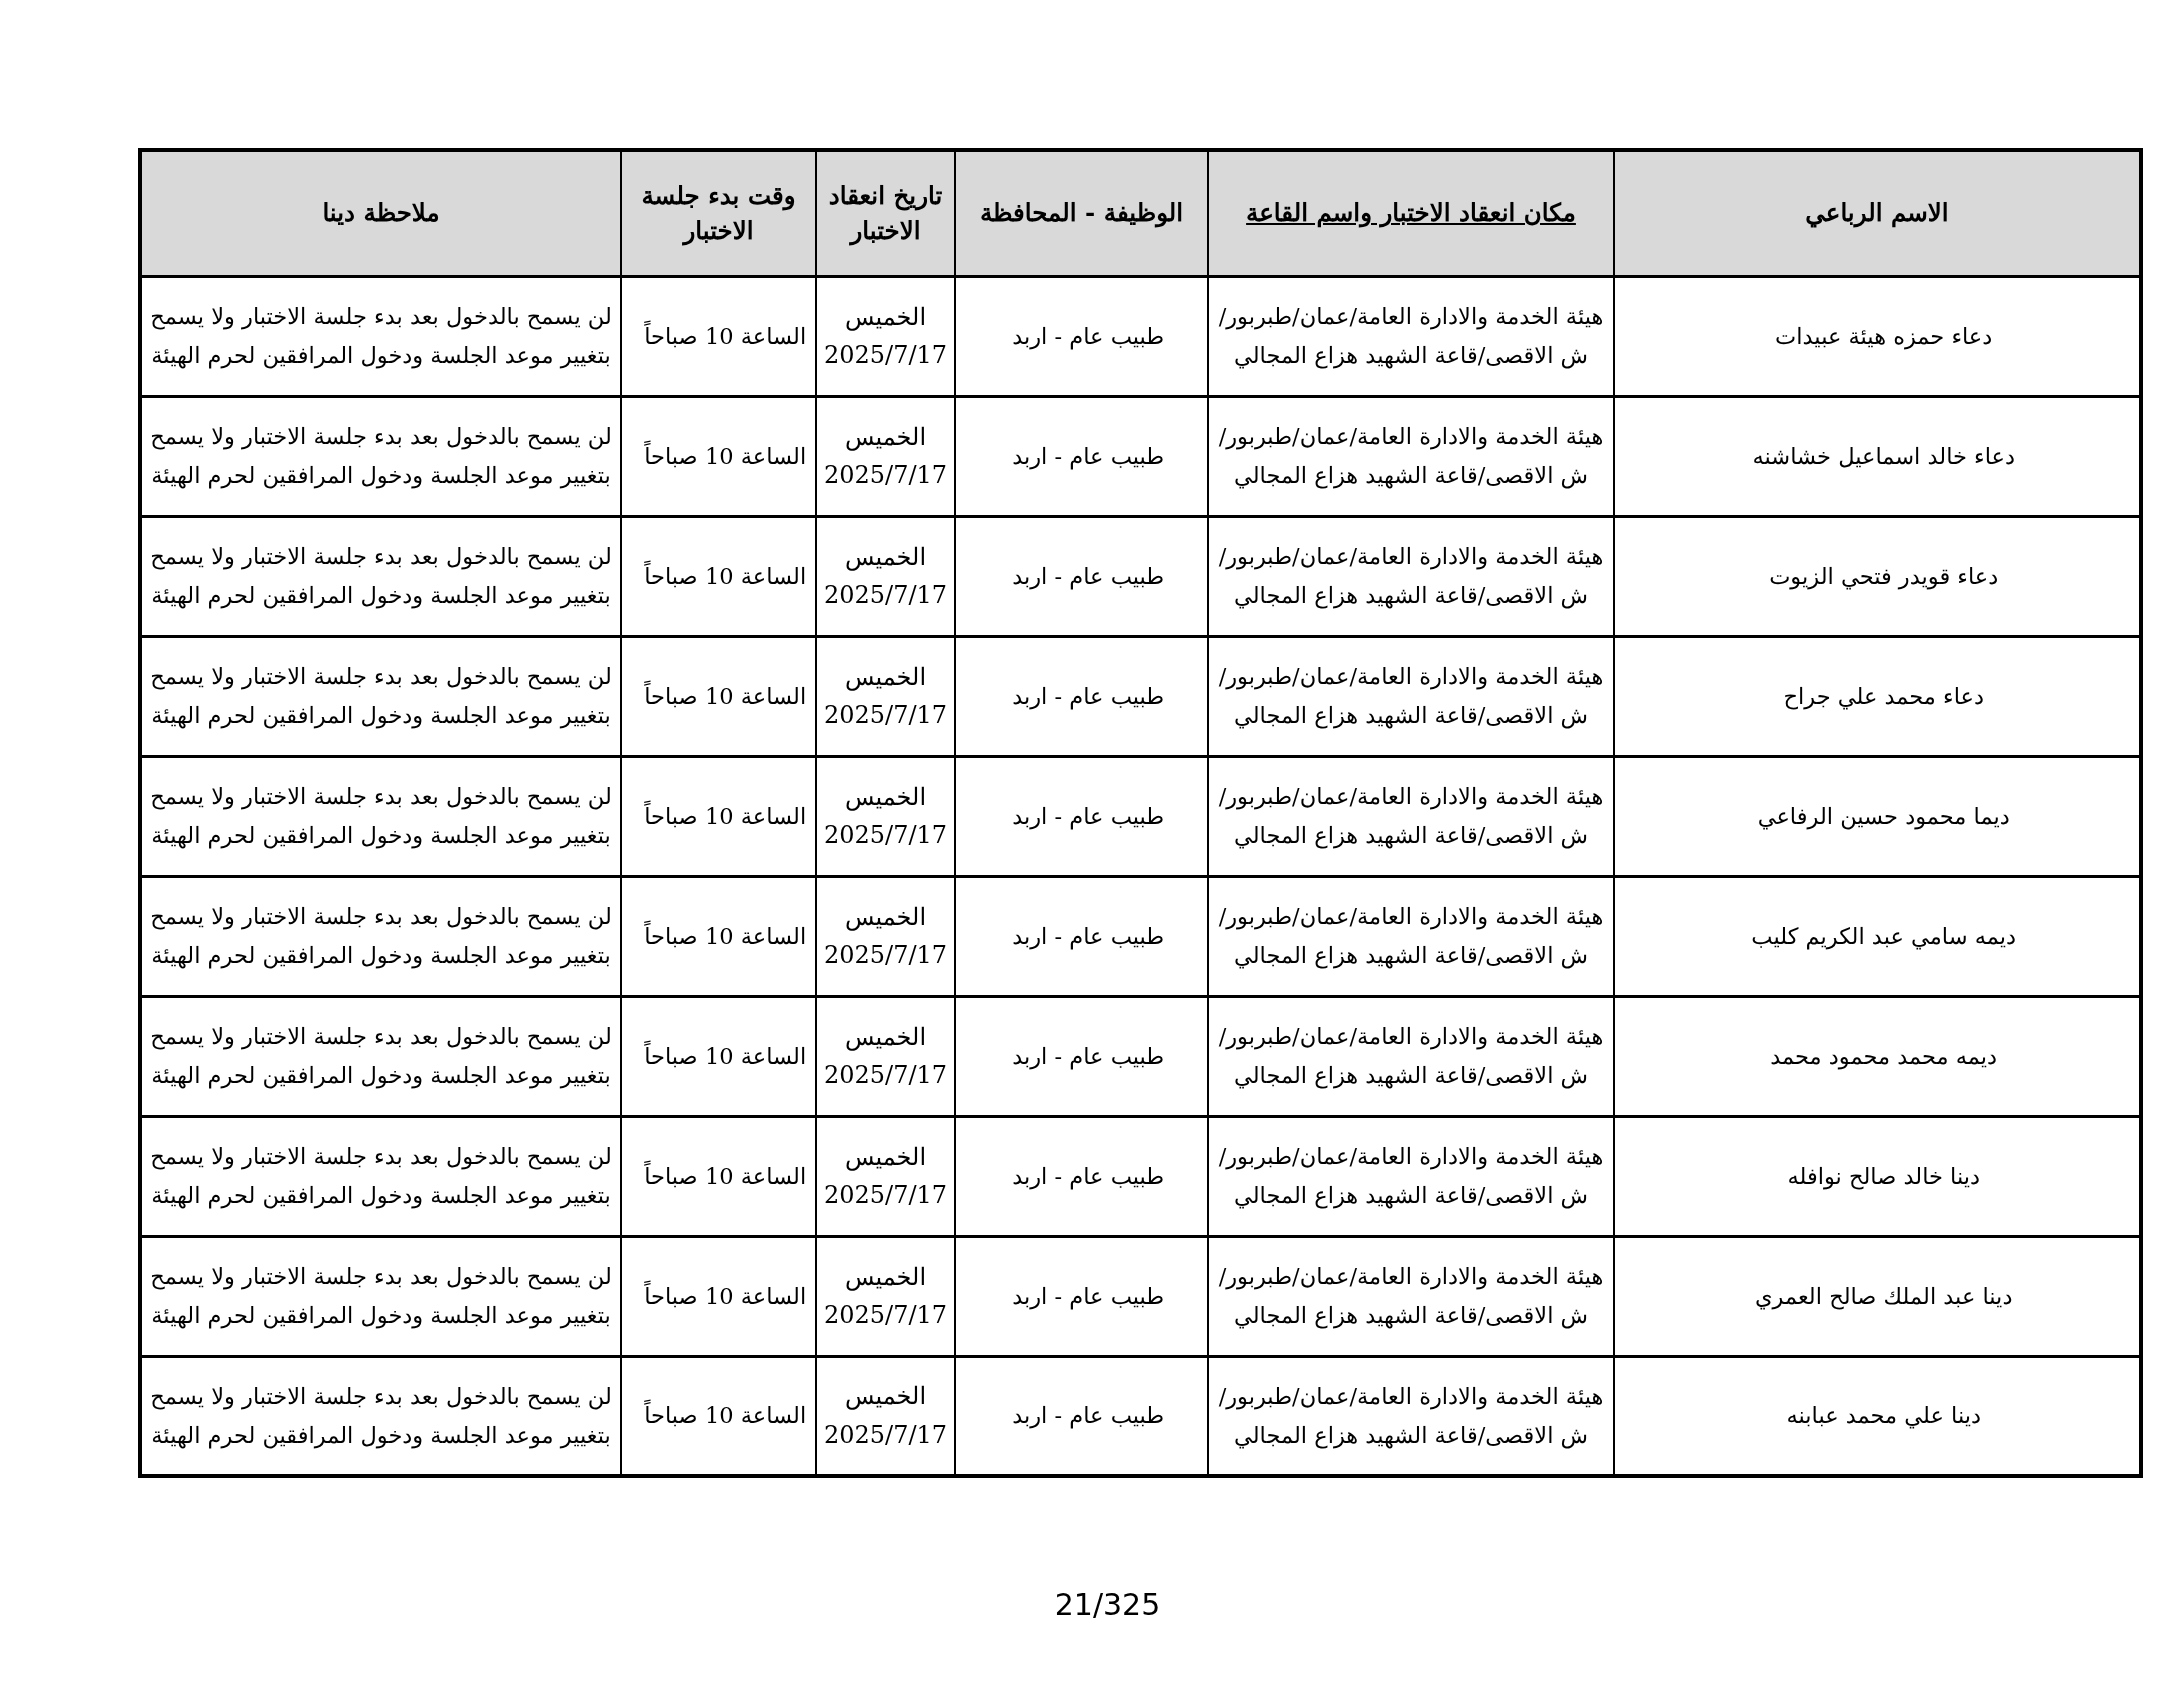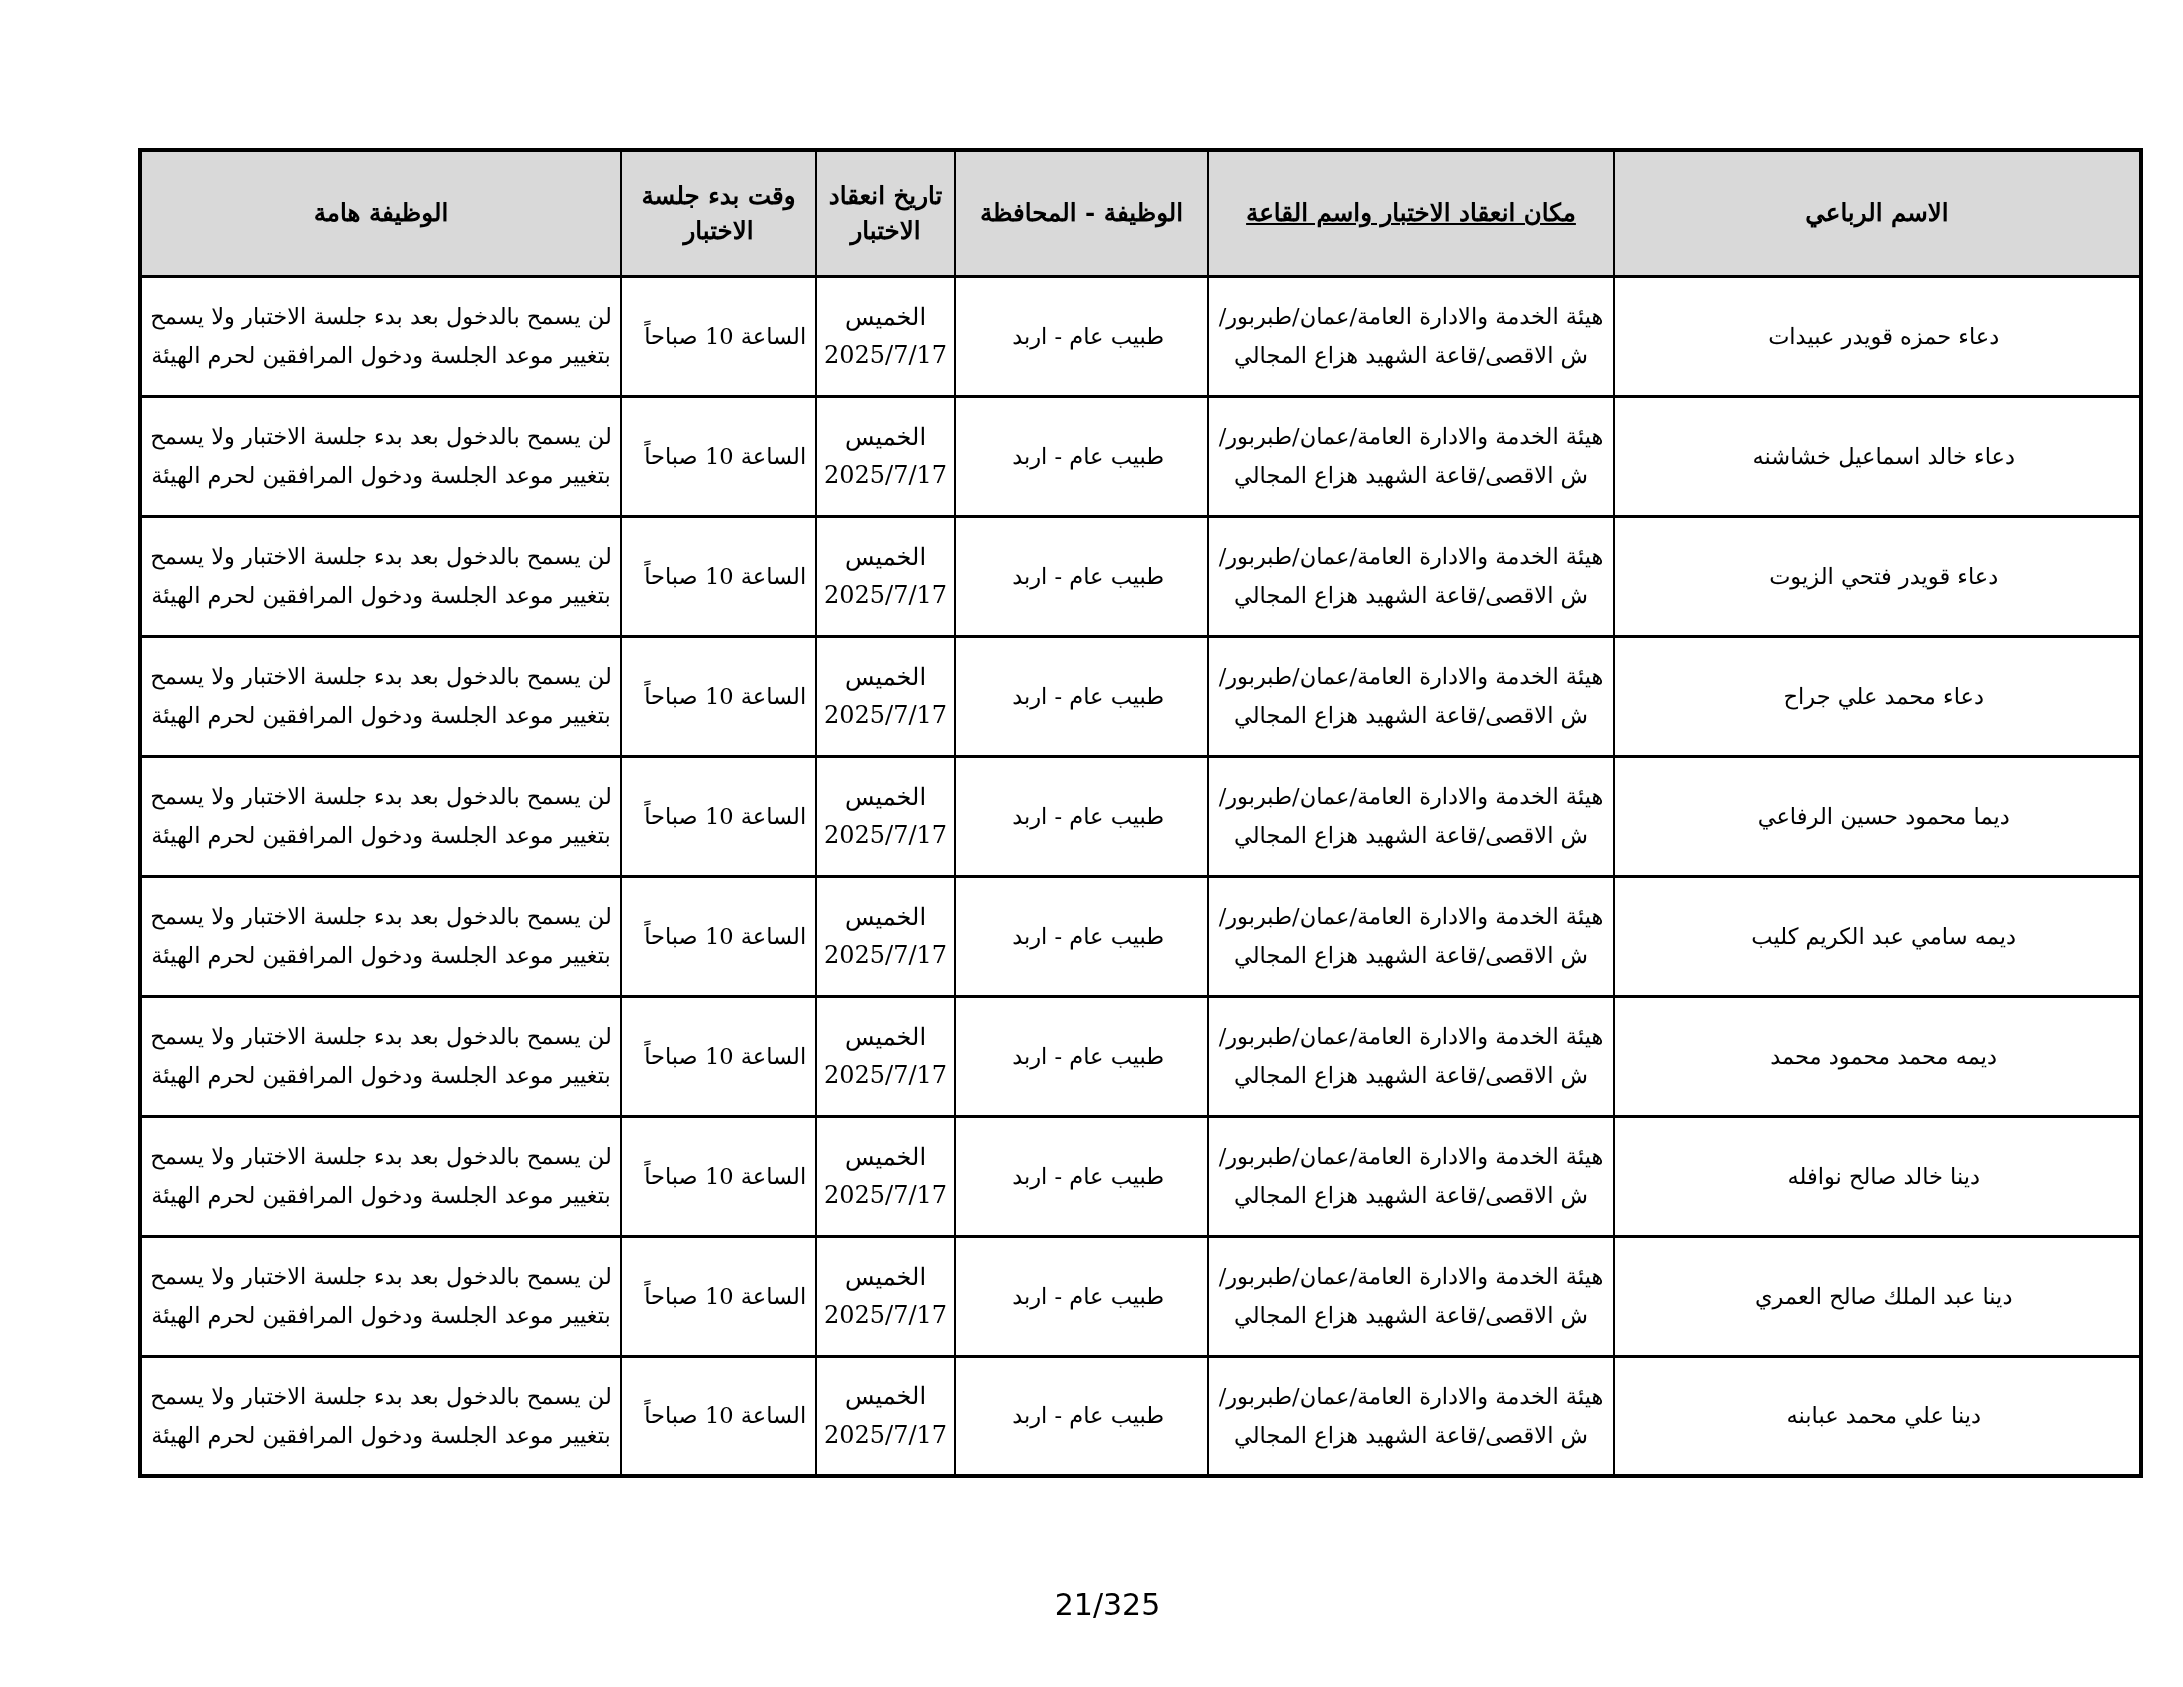--- a/index.html
+++ b/index.html
@@ -76,26 +76,26 @@
       <col class="c-time">
       <col class="c-note">
   </colgroup>
   <thead>
     <tr>
       <th>الاسم الرباعي</th>
       <th class="oneline">مكان انعقاد الاختبار واسم القاعة</th>
       <th>الوظيفة - المحافظة</th>
       <th>تاريخ انعقاد الاختبار</th>
       <th>وقت بدء جلسة الاختبار</th>
-      <th>الوظيفة هامة</th>
+      <th>ملاحظة دينا</th>
     </tr>
   </thead>
   <tbody>
     <tr>
-      <td class="cell-name">دعاء حمزه قويدر عبيدات</td>
+      <td class="cell-name">دعاء حمزه هيئة عبيدات</td>
       <td class="cell-loc">هيئة الخدمة والادارة العامة/عمان/طبربور/ش الاقصى/قاعة الشهيد هزاع المجالي</td>
       <td class="cell-job">طبيب عام - اربد</td>
       <td class="cell-date">الخميس 2025/7/17</td>
       <td class="cell-time">الساعة 10 صباحاً</td>
       <td class="cell-note">لن يسمح بالدخول بعد بدء جلسة الاختبار ولا يسمح بتغيير موعد الجلسة ودخول المرافقين لحرم الهيئة</td>
     </tr>
     <tr>
       <td class="cell-name">دعاء خالد اسماعيل خشاشنه</td>
       <td class="cell-loc">هيئة الخدمة والادارة العامة/عمان/طبربور/ش الاقصى/قاعة الشهيد هزاع المجالي</td>
       <td class="cell-job">طبيب عام - اربد</td>

